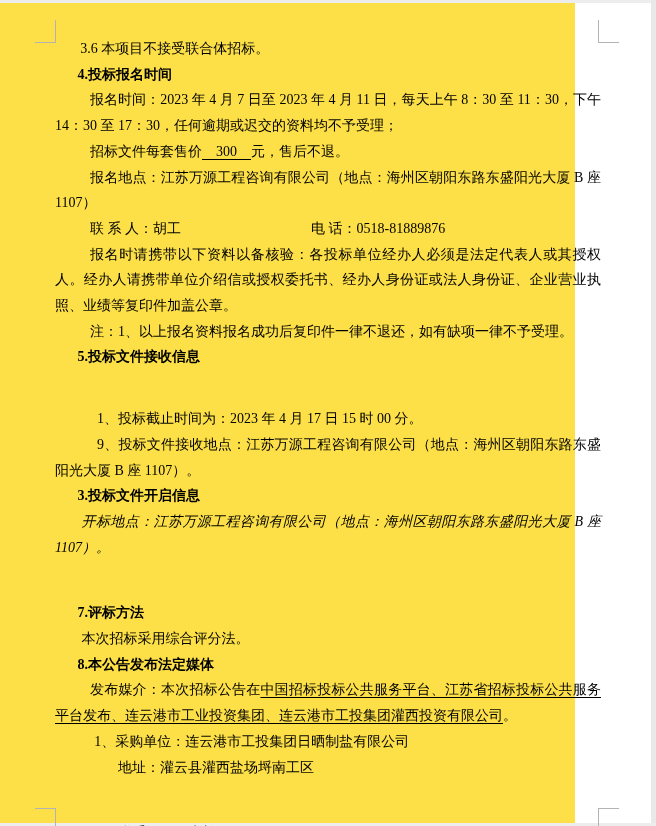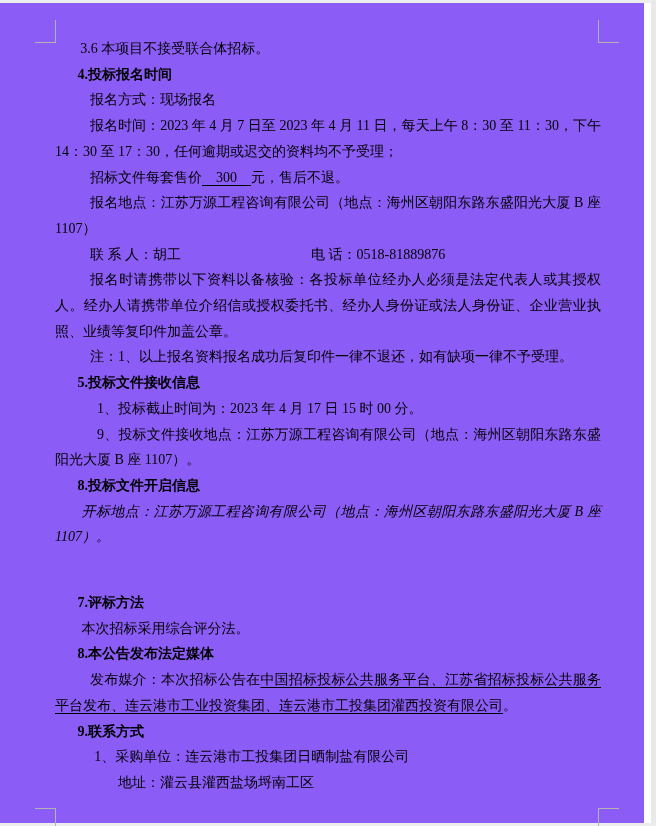--- a/index.html
+++ b/index.html
@@ -5,22 +5,23 @@
   html,body { margin:0; padding:0; }
   body {
     width:656px; height:826px;
     background:#ffffff;
     font-family:"Liberation Serif","DejaVu Serif",serif;
     color:#000000;
     overflow:hidden;
   }
   .page {
     position:relative;
-    width:644px; height:826px;
-    background:#8b5cf6;
+    width:565px; height:826px;
+    background:#fde047;
+    padding-left:10px;
   }
   
   .edge-top    { position:absolute; left:0; top:0; width:656px; height:3px; background:#ededed; }
   .edge-bottom { position:absolute; left:0; top:823px; width:656px; height:3px; background:#ededed; }
   .edge-right  { position:absolute; left:651px; top:0; width:5px; height:826px; background:#e9e9e9; }
   
   .mark { position:absolute; width:20px; height:22px; }
   .mark-tl { left:35px;  top:20px;  border-right:1px solid #b3b3b3; border-bottom:1px solid #b3b3b3; }
   .mark-tr { left:598px; top:20px;  border-left:1px solid #b3b3b3;  border-bottom:1px solid #b3b3b3; }
   .mark-bl { left:35px;  top:808px; border-right:1px solid #b3b3b3; border-top:1px solid #b3b3b3; }
@@ -48,35 +49,33 @@
   <div class="edge-bottom"></div>
 
   <div class="mark mark-tl"></div>
   <div class="mark mark-tr"></div>
   <div class="mark mark-bl"></div>
   <div class="mark mark-br"></div>
 
   <div class="content" id="doc">
       <p class="body" style="text-indent: 1.8em;"><span>3.6 本项目不接受联合体招标。</span></p>
       <p class="heading" style="text-indent: 1.6em;"><span>4.投标报名时间</span></p>
-      <p class="body" style="text-indent: 2.5em;"><span>报名方式：现场报名</span></p>
       <p class="body" style="text-indent: 2.5em;"><span>报名时间：2023 年 4 月 7 日至 2023 年 4 月 11 日，每天上午 8：30 至 11：30，下午 14：30 至 17：30，任何逾期或迟交的资料均不予受理；</span></p>
       <p class="body" style="text-indent: 2.5em;"><span>招标文件每套售价</span><span class="u">　300　</span><span>元，售后不退。</span></p>
       <p class="body" style="text-indent: 2.5em;"><span>报名地点：江苏万源工程咨询有限公司（地点：海州区朝阳东路东盛阳光大厦 B 座 1107）</span></p>
       <p class="body" style="text-indent: 2.5em;"><span>联 系 人：胡工</span><span class="gap" style="width: 130px;"></span><span>电 话：0518-81889876</span></p>
       <p class="body" style="text-indent: 2.5em;"><span>报名时请携带以下资料以备核验：各投标单位经办人必须是法定代表人或其授权人。经办人请携带单位介绍信或授权委托书、经办人身份证或法人身份证、企业营业执照、业绩等复印件加盖公章。</span></p>
       <p class="body" style="text-indent: 2.5em;"><span>注：1、以上报名资料报名成功后复印件一律不退还，如有缺项一律不予受理。</span></p>
       <p class="heading" style="text-indent: 1.6em;"><span>5.投标文件接收信息</span></p>
-      <p class="body" style="text-indent: 3em;"><span>1、投标截止时间为：2023 年 4 月 17 日 15 时 00 分。</span></p>
+      <p class="body" style="text-indent: 3em; margin-top: 36px;"><span>1、投标截止时间为：2023 年 4 月 17 日 15 时 00 分。</span></p>
       <p class="body" style="text-indent: 3em;"><span>9、投标文件接收地点：江苏万源工程咨询有限公司（地点：海州区朝阳东路东盛阳光大厦 B 座 1107）。</span></p>
-      <p class="heading" style="text-indent: 1.6em;"><span>8.投标文件开启信息</span></p>
+      <p class="heading" style="text-indent: 1.6em;"><span>3.投标文件开启信息</span></p>
       <p class="body" style="text-indent: 1.9em; font-style: italic;"><span>开标地点：江苏万源工程咨询有限公司（地点：海州区朝阳东路东盛阳光大厦 B 座 1107）。</span></p>
       <p class="heading" style="text-indent: 1.6em; margin-top: 40px;"><span>7.评标方法</span></p>
       <p class="body" style="text-indent: 1.9em;"><span>本次招标采用综合评分法。</span></p>
       <p class="heading" style="text-indent: 1.6em; font-family: Liberation Serif, serif;"><span>8.本公告发布法定媒体</span></p>
       <p class="body" style="text-indent: 2.5em;"><span>发布媒介：本次招标公告在</span><span class="u">中国招标投标公共服务平台、江苏省招标投标公共服务平台发布、连云港市工业投资集团、连云港市工投集团灌西投资有限公司</span><span>。</span></p>
-      <p class="heading" style="text-indent: 1.6em;"><span>9.联系方式</span></p>
       <p class="body" style="text-indent: 2.8em;"><span>1、采购单位：连云港市工投集团日晒制盐有限公司</span></p>
       <p class="body" style="text-indent: 4.5em;"><span>地址：灌云县灌西盐场埒南工区</span></p>
       <p class="body" style="text-indent: 4.5em; margin-top: 40px;"><span>联系人：于先长</span></p>
       <p class="body" style="text-indent: 4.5em;"><span>联系电话：15161397058</span></p>
     </div>
 </div>
 
 </body></html>

